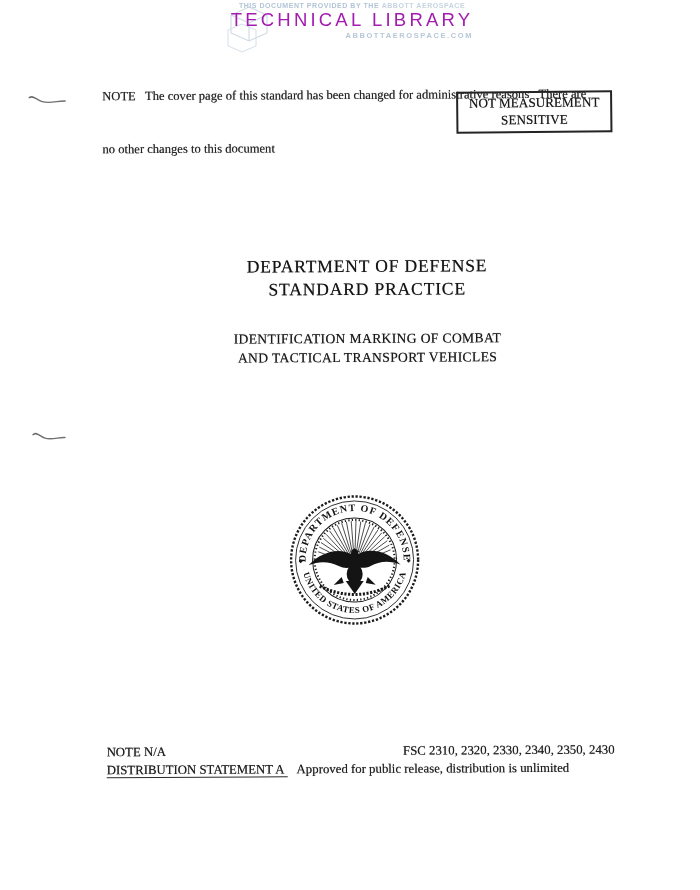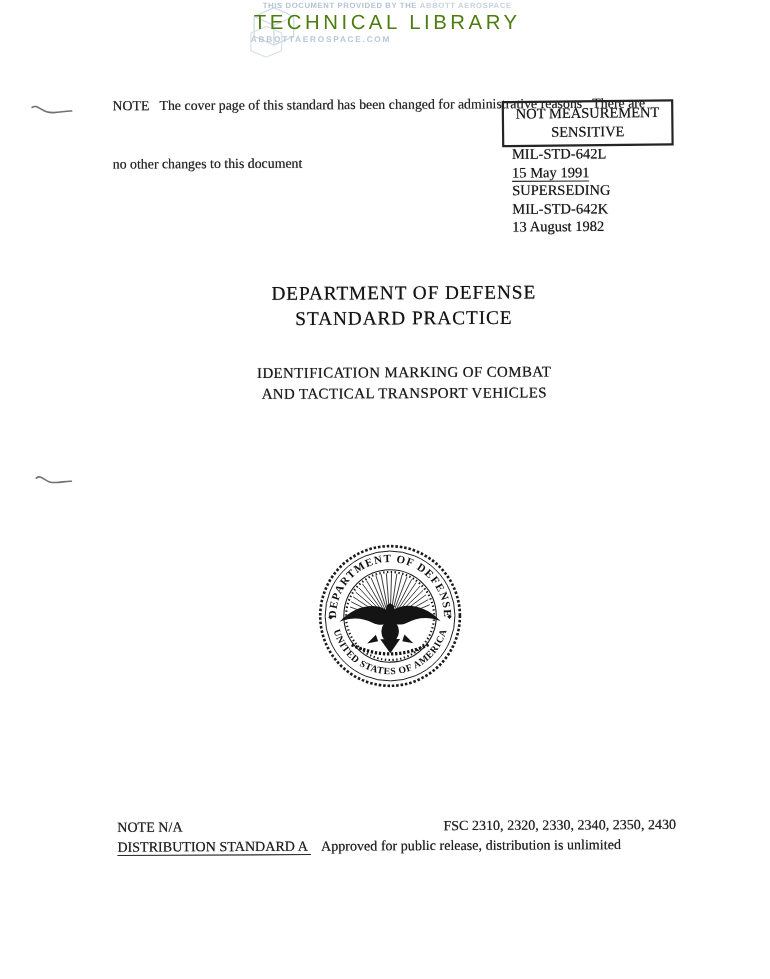--- a/index.html
+++ b/index.html
@@ -8,23 +8,23 @@
     font-family:"Liberation Serif","DejaVu Serif",serif;color:#1f1f1f;
   }
   .skew{position:absolute;left:0;top:0;width:700px;height:890px;transform:rotate(-0.3deg);}
   .scan{text-shadow:0 0 0.7px rgba(35,35,35,0.7);}
 
   
   .wm{position:absolute;left:228px;top:2px;width:248px;text-align:center;line-height:1.12;
       font-family:"Liberation Sans","DejaVu Sans",sans-serif;color:#aec3d5;}
   .wm-l1{font-size:7px;font-weight:bold;letter-spacing:0.55px;white-space:nowrap;color:#b2c4d5;}
   .wm-l1 .brand{color:#c6d4e0;}
-  .wm-l2{font-size:18.5px;letter-spacing:3.2px;color:#4d7c0f;margin-top:0px;white-space:nowrap;
+  .wm-l2{font-size:18.5px;letter-spacing:3.2px;color:#a21caf;margin-top:0px;white-space:nowrap;
          text-shadow:0 0 1px rgba(255,255,255,0.9);text-align:center;}
-  .wm-l3{font-size:7.5px;font-weight:bold;letter-spacing:1.6px;text-align:left;padding-right:3px;
+  .wm-l3{font-size:7.5px;font-weight:bold;letter-spacing:1.6px;text-align:right;padding-right:3px;
          margin-top:1px;color:#b7c8d7;}
   .cube{position:absolute;left:222px;top:4px;}
 
   
   .mark{position:absolute;opacity:0.8;}
 
   
   .note{position:absolute;left:104px;top:52px;font-size:12.6px;line-height:17.5px;white-space:pre;color:#262626;}
 
   
@@ -83,27 +83,20 @@
     <div class="note scan">
       <div>NOTE   The cover page of this standard has been changed for administrative reasons   There are</div>
       <div>no other changes to this document</div>
     </div>
 
     <div class="stamp scan">
       <div>NOT MEASUREMENT</div>
       <div>SENSITIVE</div>
     </div>
 
-    <div class="rev scan">
-      <div>MIL-STD-642L</div>
-      <div><span class="u">15 May 1991</span></div>
-      <div>SUPERSEDING</div>
-      <div>MIL-STD-642K</div>
-      <div>13 August 1982</div>
-    </div>
 
     <div class="title scan">
       <div>DEPARTMENT OF DEFENSE</div>
       <div>STANDARD PRACTICE</div>
     </div>
 
     <div class="subject scan">
       <div>IDENTIFICATION MARKING OF COMBAT</div>
       <div>AND TACTICAL TRANSPORT VEHICLES</div>
     </div>
@@ -167,17 +160,17 @@
         <polygon points="13,66 15,68 13,70 11,68" fill="#1b1b1b"></polygon>
         <polygon points="121,66 123,68 121,70 119,68" fill="#1b1b1b"></polygon>
       </svg>
     </div>
 
     <div class="f1 scan">
       <span>NOTE N/A</span>
       <span>FSC 2310, 2320, 2330, 2340, 2350, 2430</span>
     </div>
     <div class="f2 scan">
-      <span class="lbl">DISTRIBUTION STANDARD A</span><span class="txt">Approved for public release, distribution is unlimited</span>
+      <span class="lbl">DISTRIBUTION STATEMENT A</span><span class="txt">Approved for public release, distribution is unlimited</span>
     </div>
 
   </div>
 </div>
 
 </body></html>

